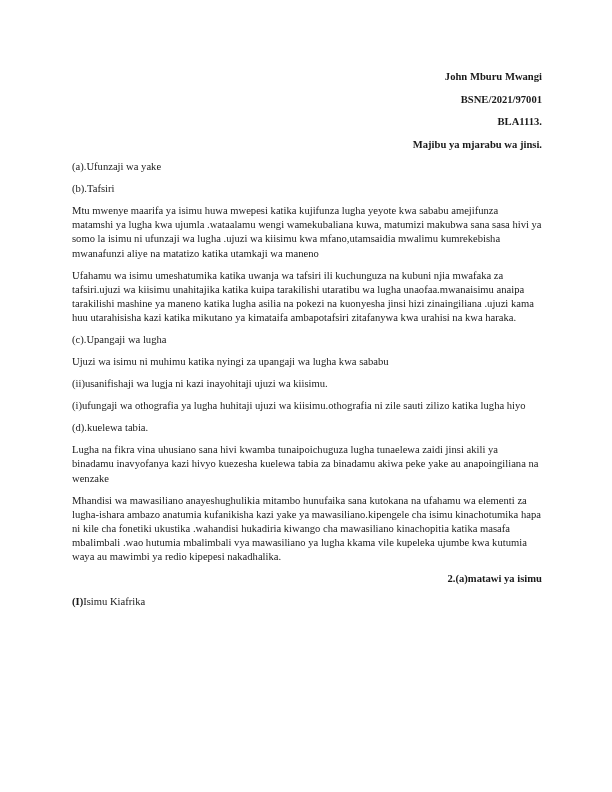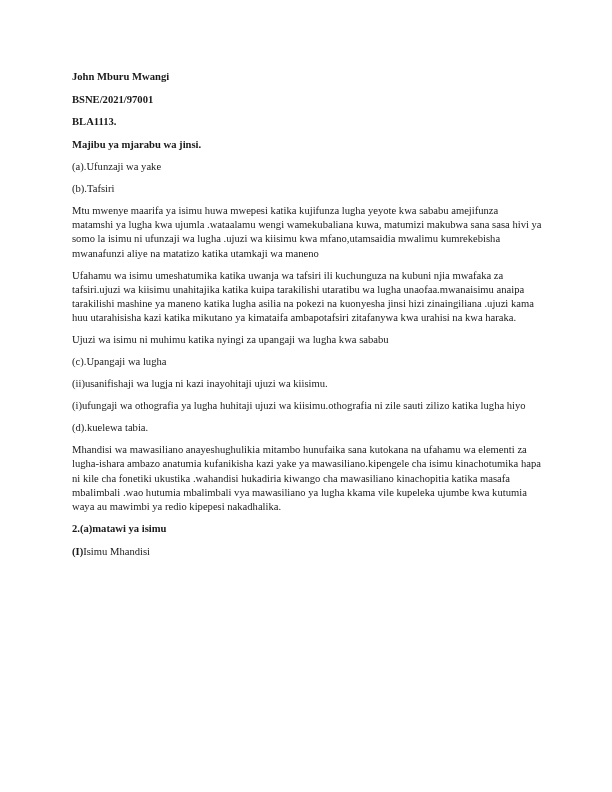--- a/index.html
+++ b/index.html
@@ -3,42 +3,43 @@
 <meta charset="utf-8">
 <style>
   html, body { margin: 0; padding: 0; background: #ffffff; }
   body { width: 612px; height: 792px; position: relative; overflow: hidden; }
   .page {
     position: absolute; left: 72px; top: 70px; width: 470px;
     font-family: "Liberation Serif", serif; font-size: 10.6px; color: #1a1a1a;
     line-height: 14.2px;
   }
   .p { margin: 0 0 7.8px 0; }
-  .b { font-weight: bold; }
+  .b { font-weight: bold; text-align: right; }
   .head { margin-bottom: 8.3px; }
 </style>
 </head>
 <body>
 
 <div class="page">
   <p class="p b head">John Mburu Mwangi</p>
   <p class="p b head">BSNE/2021/97001</p>
   <p class="p b head">BLA1113.</p>
   <p class="p b head">Majibu ya mjarabu wa jinsi.</p>
 
   <p class="p">(a).Ufunzaji wa yake</p>
   <p class="p">(b).Tafsiri</p>
 
   <p class="p">Mtu mwenye maarifa ya isimu huwa mwepesi katika kujifunza lugha yeyote kwa sababu amejifunza matamshi ya lugha kwa ujumla .wataalamu wengi wamekubaliana kuwa, matumizi makubwa sana sasa hivi ya somo la isimu ni ufunzaji wa lugha .ujuzi wa kiisimu kwa mfano,utamsaidia mwalimu kumrekebisha mwanafunzi aliye na matatizo katika utamkaji wa maneno</p>
   <p class="p">Ufahamu wa isimu umeshatumika katika uwanja wa tafsiri ili kuchunguza na kubuni njia mwafaka za tafsiri.ujuzi wa kiisimu unahitajika katika kuipa tarakilishi utaratibu wa lugha unaofaa.mwanaisimu anaipa tarakilishi  mashine ya maneno katika lugha asilia na pokezi na kuonyesha jinsi hizi zinaingiliana .ujuzi kama huu utarahisisha kazi katika mikutano ya kimataifa ambapotafsiri zitafanywa kwa urahisi na kwa haraka.</p>
 
+  <p class="p">(c).Upangaji wa lugha</p>
   <p class="p">Ujuzi wa isimu ni muhimu katika nyingi za upangaji wa lugha kwa sababu</p>
-  <p class="p">(c).Upangaji wa lugha</p>
   <p class="p">(ii)usanifishaji wa lugja ni kazi inayohitaji ujuzi wa kiisimu.</p>
   <p class="p">(i)ufungaji wa othografia ya lugha huhitaji ujuzi wa kiisimu.othografia ni zile sauti zilizo katika lugha hiyo</p>
 
   <p class="p">(d).kuelewa tabia.</p>
+  <p class="p">Lugha na fikra vina uhusiano sana hivi kwamba tunaipoichuguza lugha tunaelewa zaidi jinsi akili ya binadamu inavyofanya  kazi hivyo kuezesha kuelewa tabia za binadamu akiwa peke yake au anapoingiliana na wenzake</p>
 
   <p class="p">Mhandisi wa mawasiliano anayeshughulikia mitambo hunufaika sana kutokana na ufahamu wa elementi za lugha-ishara ambazo anatumia kufanikisha kazi yake ya mawasiliano.kipengele cha isimu kinachotumika hapa ni kile cha fonetiki ukustika .wahandisi hukadiria kiwango cha mawasiliano kinachopitia katika masafa mbalimbali .wao hutumia mbalimbali vya mawasiliano ya lugha kkama vile kupeleka ujumbe kwa kutumia waya au mawimbi ya redio kipepesi nakadhalika.</p>
 
   <p class="p b head">2.(a)matawi ya isimu</p>
-  <p class="p"><span class="b">(I)</span><span>Isimu Mhandisi</span></p>
+  <p class="p"><span class="b">(I)</span><span>Isimu Kiafrika</span></p>
 </div>
 
 </body></html>

